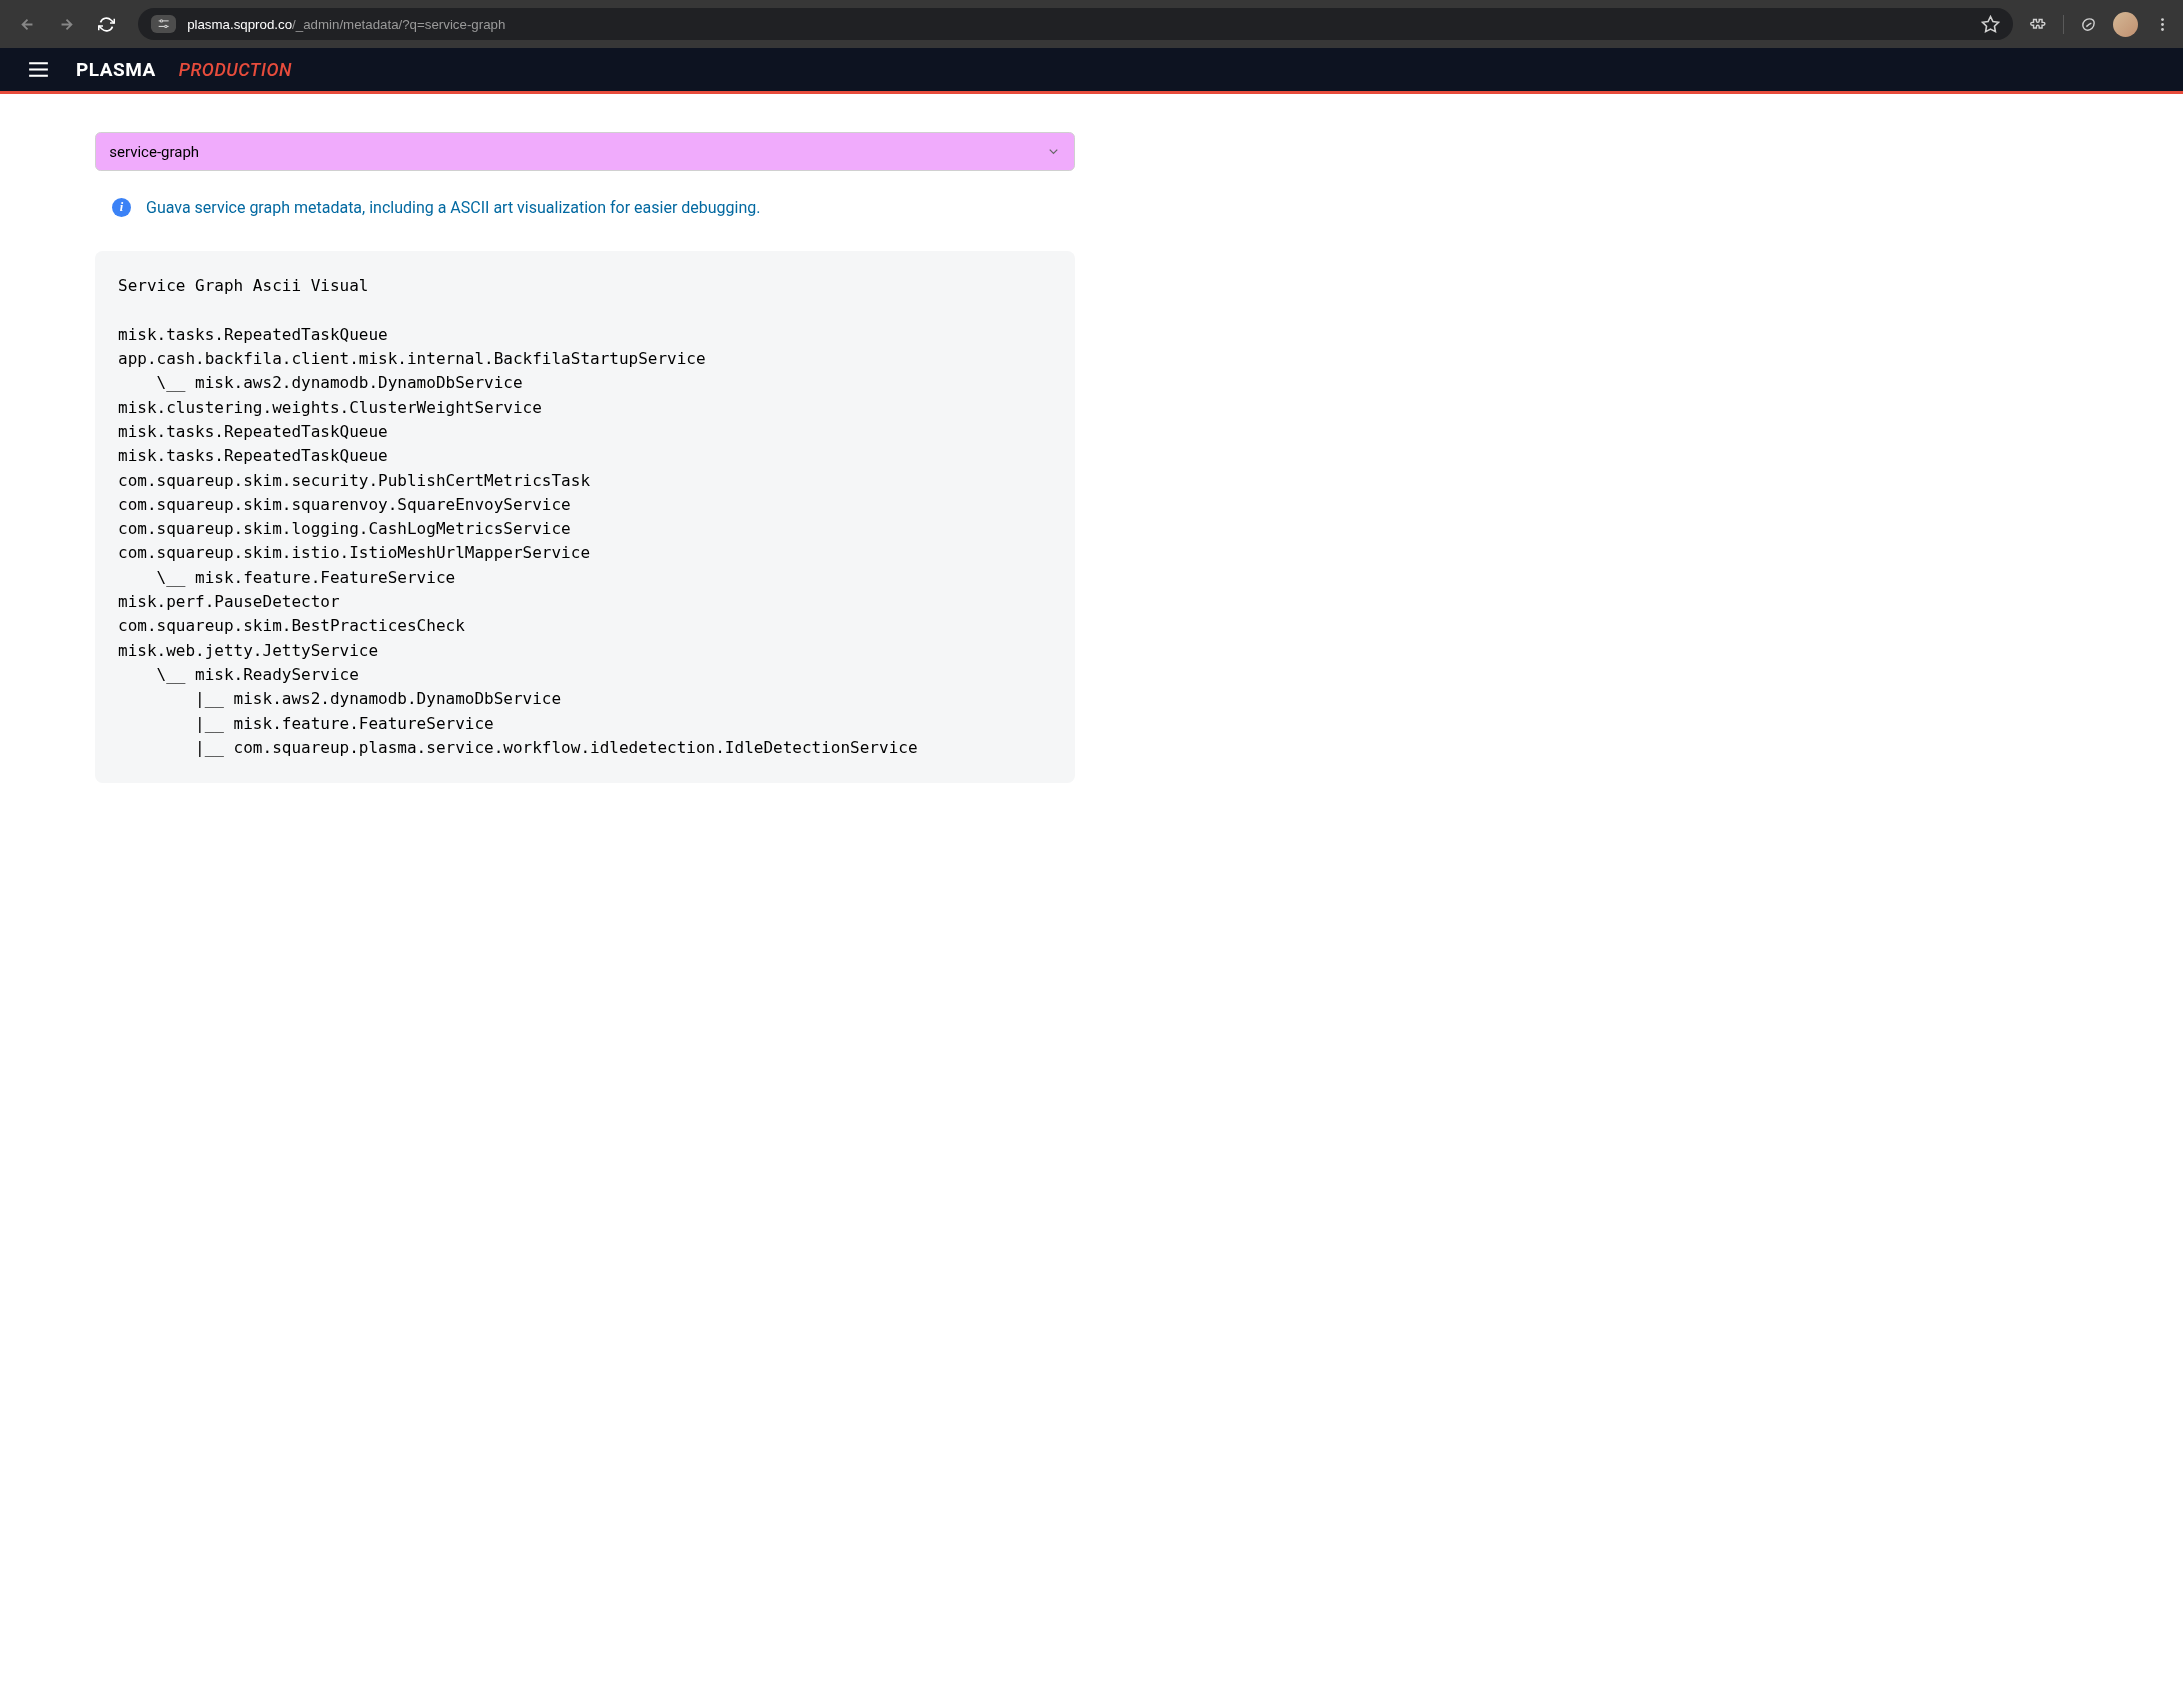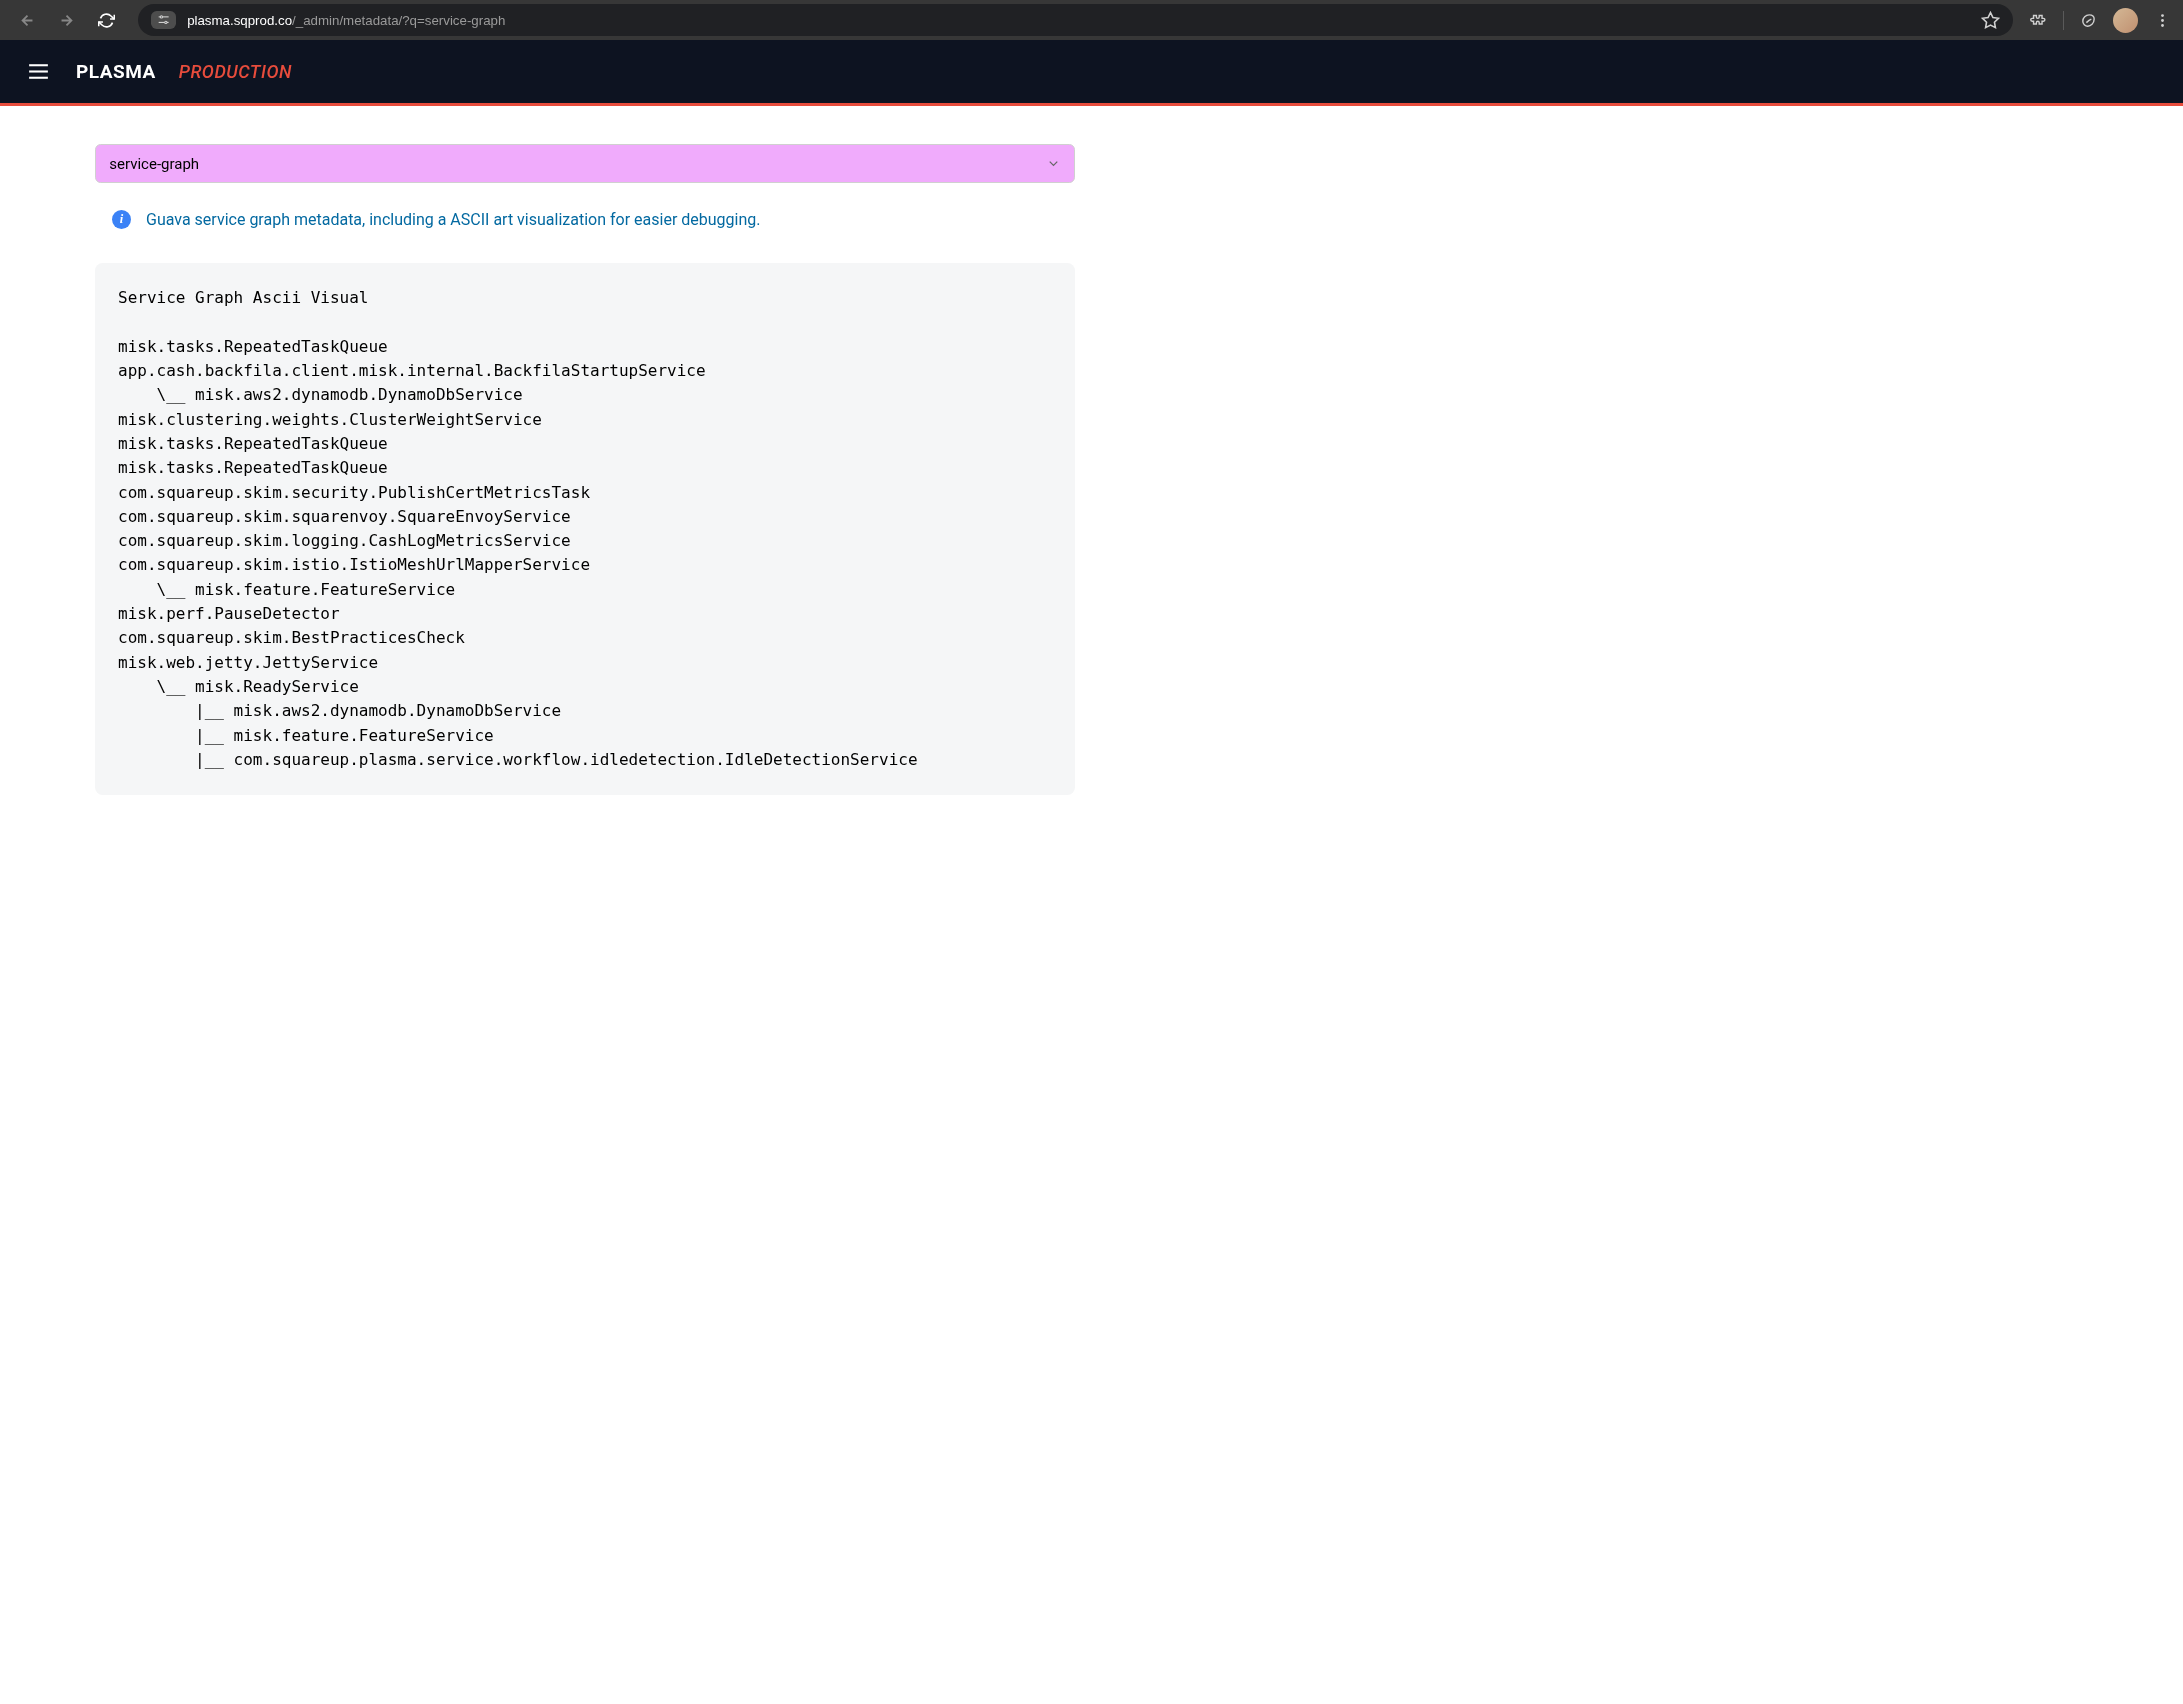--- a/index.html
+++ b/index.html
@@ -8,21 +8,21 @@
       box-sizing: border-box;
     }
     body {
       font-family: -apple-system, BlinkMacSystemFont, "Segoe UI", Roboto, Helvetica, Arial, sans-serif;
       background: #ffffff;
     }
     
     
     .browser-chrome {
       background: #373737;
-      height: 40px;
+      height: 48px;
       display: flex;
       align-items: center;
       padding: 0 11.4px;
       gap: 7.6px;
     }
     .nav-btn {
       width: 32px;
       height: 32px;
       display: flex;
       align-items: center;
@@ -79,21 +79,21 @@
     .avatar {
       width: 25px;
       height: 25px;
       border-radius: 50%;
       background: linear-gradient(135deg, #d4b896, #c09070);
     }
     
     
     .app-header {
       background: #0d1321;
-      height: 66px;
+      height: 46px;
       display: flex;
       align-items: center;
       padding: 0 23px;
       gap: 23px;
       border-bottom: 3.8px solid #e74c3c;
     }
     .menu-btn {
       width: 30px;
       height: 30px;
       display: flex;

